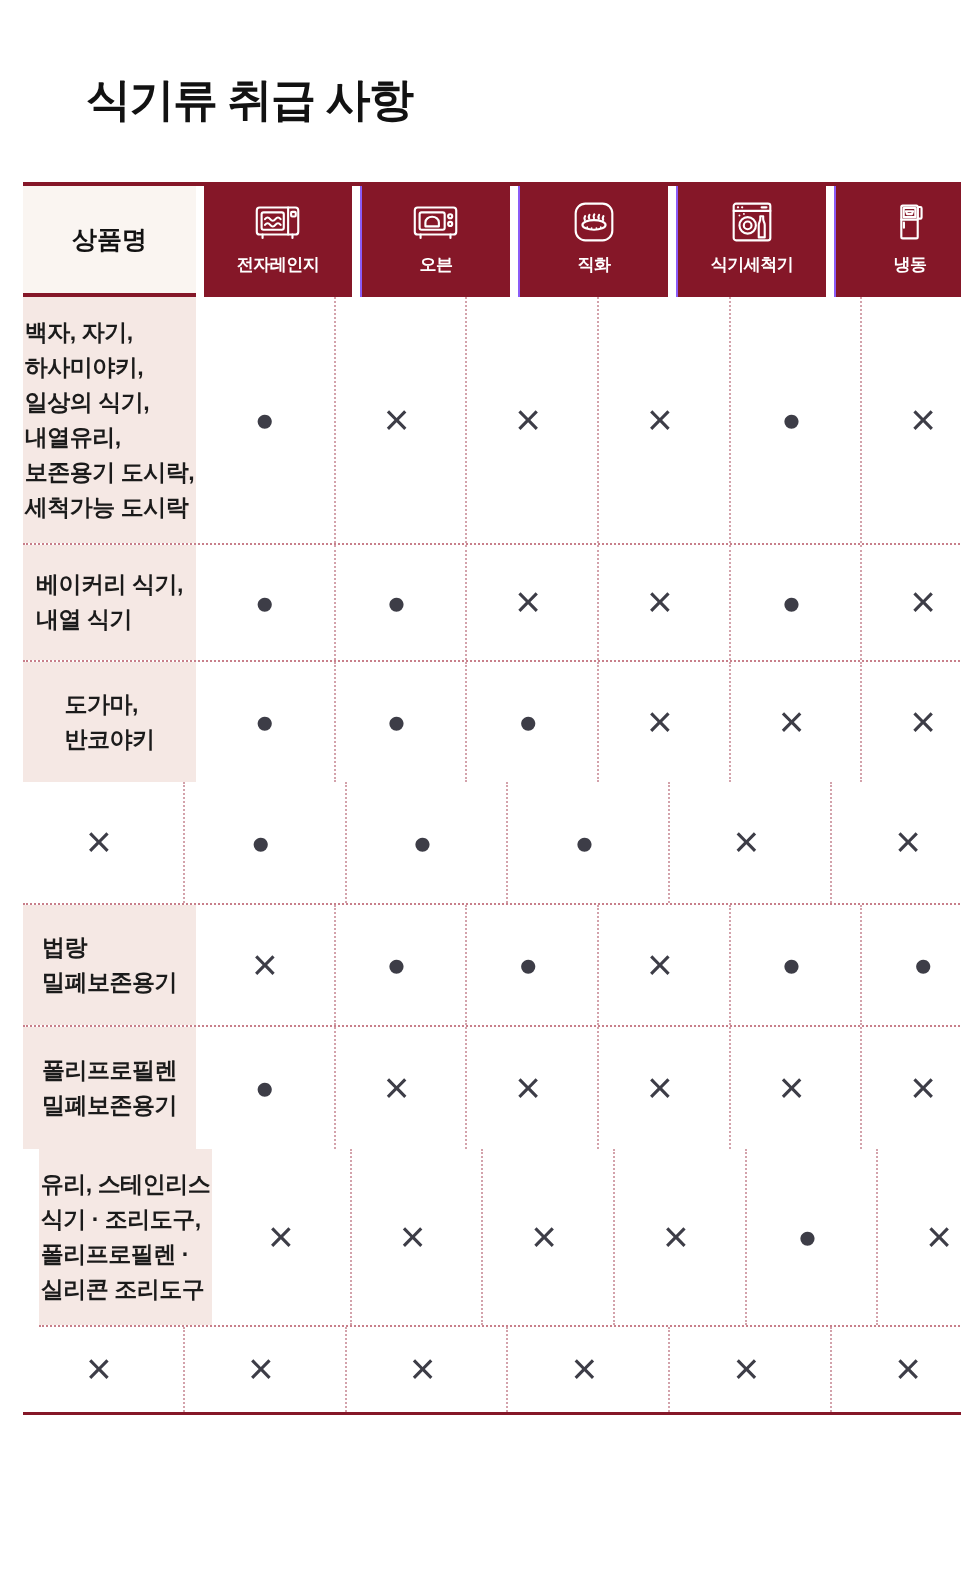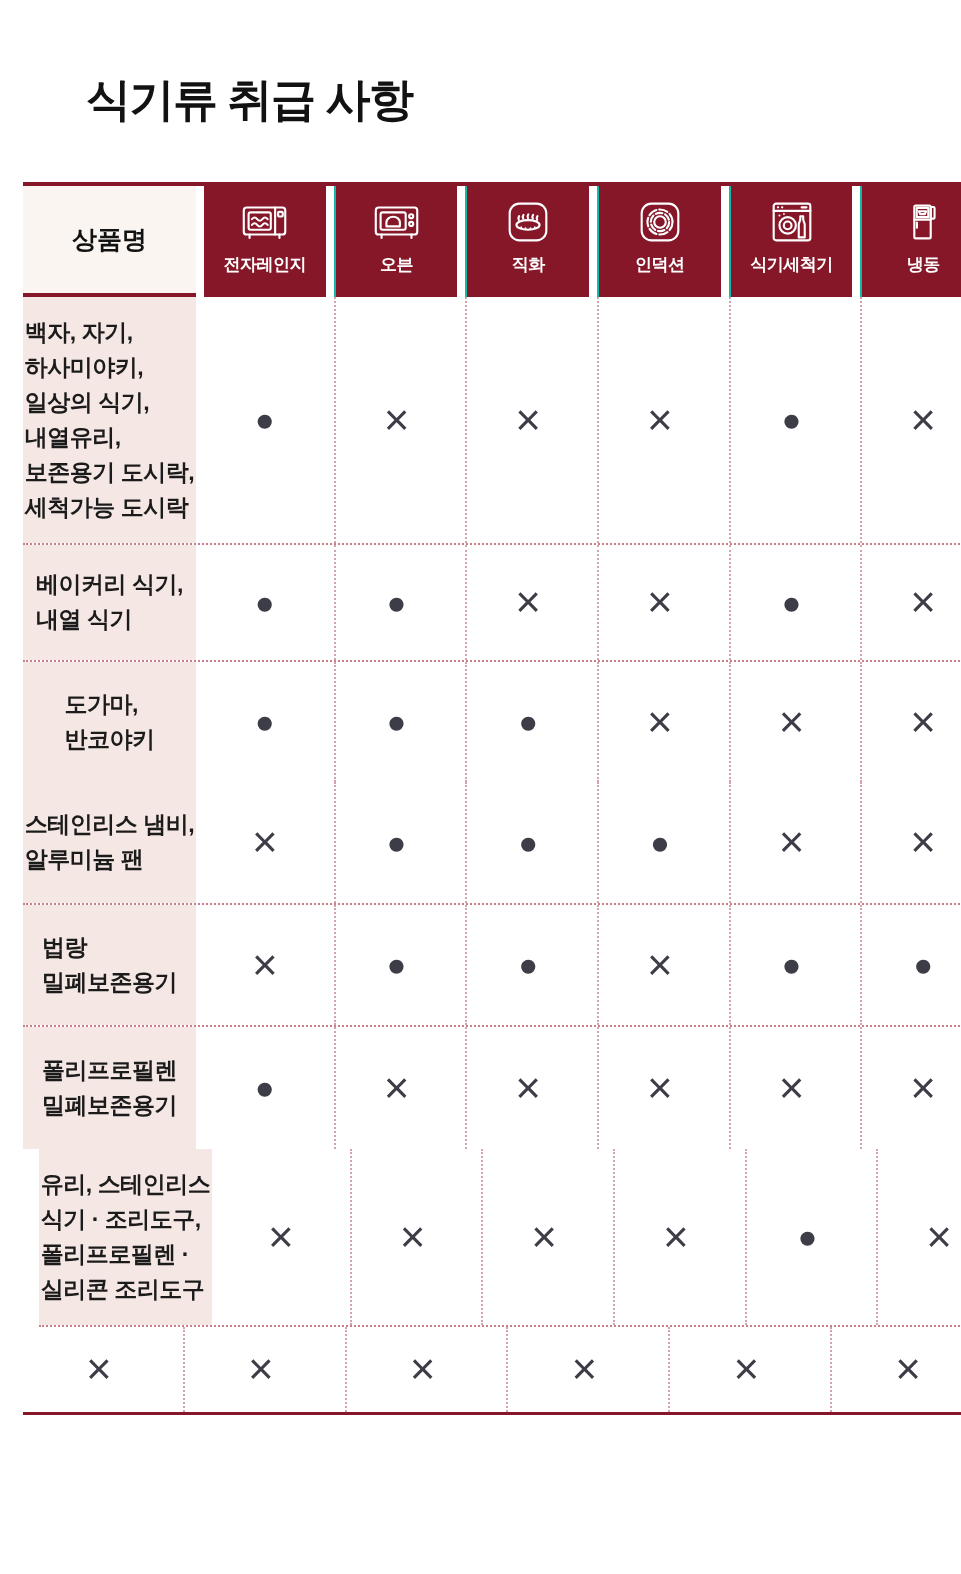--- a/index.html
+++ b/index.html
@@ -26,21 +26,21 @@
     width:173px;box-sizing:border-box;flex:none;
     background:#faf5f1;border-bottom:4px solid #851728;
     display:flex;align-items:center;justify-content:center;
     font-size:25px;font-weight:700;color:#121212;
   }
   .hcell{
     flex:1;background:#851728;color:#ffffff;
     display:flex;flex-direction:column;align-items:center;justify-content:flex-start;
     padding-top:9px;box-sizing:border-box;
   }
-  .hcell + .hcell{border-left:2px solid #14b8a6;}
+  .hcell + .hcell{border-left:2px solid #8b5cf6;}
   .hcell .hlabel{font-size:17px;font-weight:700;margin-top:4px;letter-spacing:-0.5px;}
   .hicon{width:54px;height:54px;display:block;}
   .hicon *{stroke:#ffffff;fill:none;stroke-width:2.2;stroke-linecap:round;stroke-linejoin:round;}
   .hicon .fdot{fill:#ffffff;stroke:none;}
 
   
   .labelcell{
     width:173px;box-sizing:border-box;flex:none;
     background:#f5e8e4;
     display:flex;align-items:center;justify-content:center;
@@ -114,29 +114,20 @@
           <path d="M33 24.5c-.9-1.8-.4-3 .3-4"></path>
           <path d="M37.5 25.8c-.9-1.6-.4-2.8.3-3.8"></path>
           <circle class="fdot" cx="21" cy="33.4" r="0.9"></circle>
           <circle class="fdot" cx="25.5" cy="34.3" r="0.9"></circle>
           <circle class="fdot" cx="30.5" cy="34.3" r="0.9"></circle>
           <circle class="fdot" cx="35" cy="33.4" r="0.9"></circle>
         </svg>
         <span class="hlabel">직화</span>
       </div>
 
-      <div class="hcell">
-        <svg class="hicon" viewBox="0 0 56 56">
-          <rect x="9" y="9" width="38" height="38" rx="10"></rect>
-          <circle cx="28" cy="28" r="6"></circle>
-          <circle cx="28" cy="28" r="9.5" stroke-dasharray="7 3"></circle>
-          <circle cx="28" cy="28" r="13" stroke-dasharray="9 3"></circle>
-        </svg>
-        <span class="hlabel">인덕션</span>
-      </div>
 
       <div class="hcell">
         <svg class="hicon" viewBox="0 0 56 56">
           <rect x="9" y="9" width="38" height="38" rx="2.5"></rect>
           <line x1="9" y1="16.5" x2="47" y2="16.5"></line>
           <circle class="fdot" cx="13.5" cy="12.8" r="1.2"></circle>
           <circle class="fdot" cx="17.8" cy="12.8" r="1.2"></circle>
           <line x1="38" y1="12.8" x2="43" y2="12.8"></line>
           <circle cx="23.5" cy="31.5" r="8.5"></circle>
           <circle cx="23.5" cy="31.5" r="4"></circle>
@@ -227,22 +218,20 @@
         </div>
       <div class="markcell">
           <span class="mark x">×</span>
         </div>
       <div class="markcell">
           <span class="mark x">×</span>
         </div>
     </div>
 
     <div class="hrow r3 sep">
-      <div class="labelcell">스테인리스 냄비,
-알루미늄 팬</div>
       <div class="markcell">
           <span class="mark x">×</span>
         </div>
       <div class="markcell">
           <span class="mark">●</span>
         </div>
       <div class="markcell">
           <span class="mark">●</span>
         </div>
       <div class="markcell">

